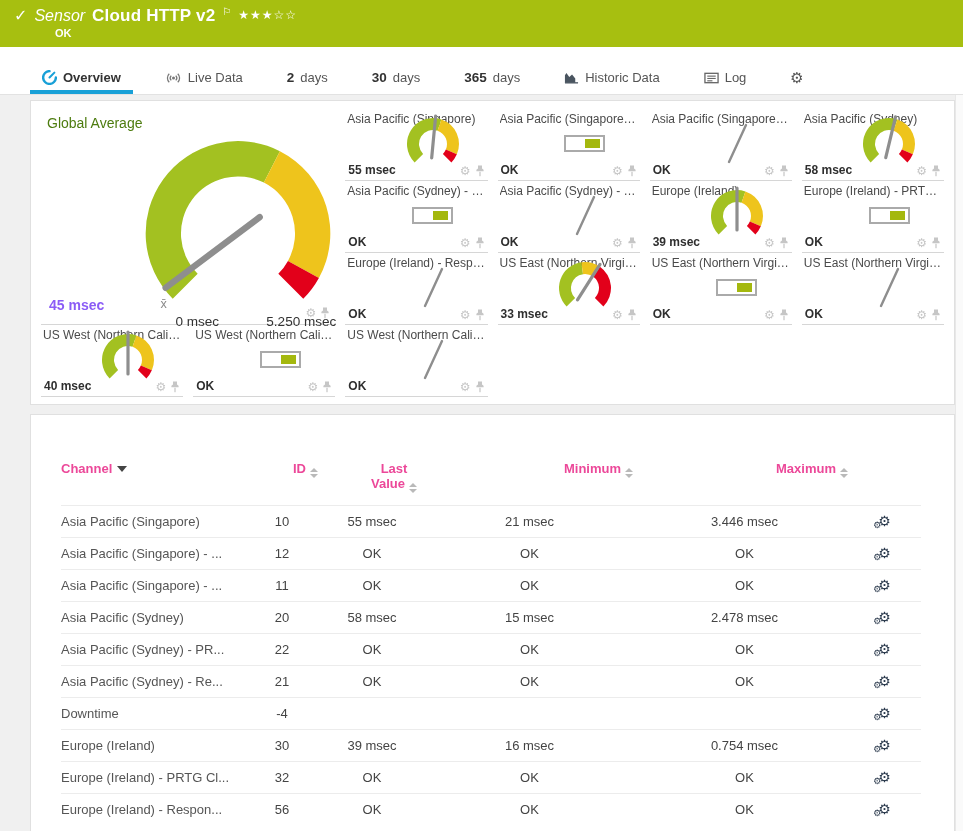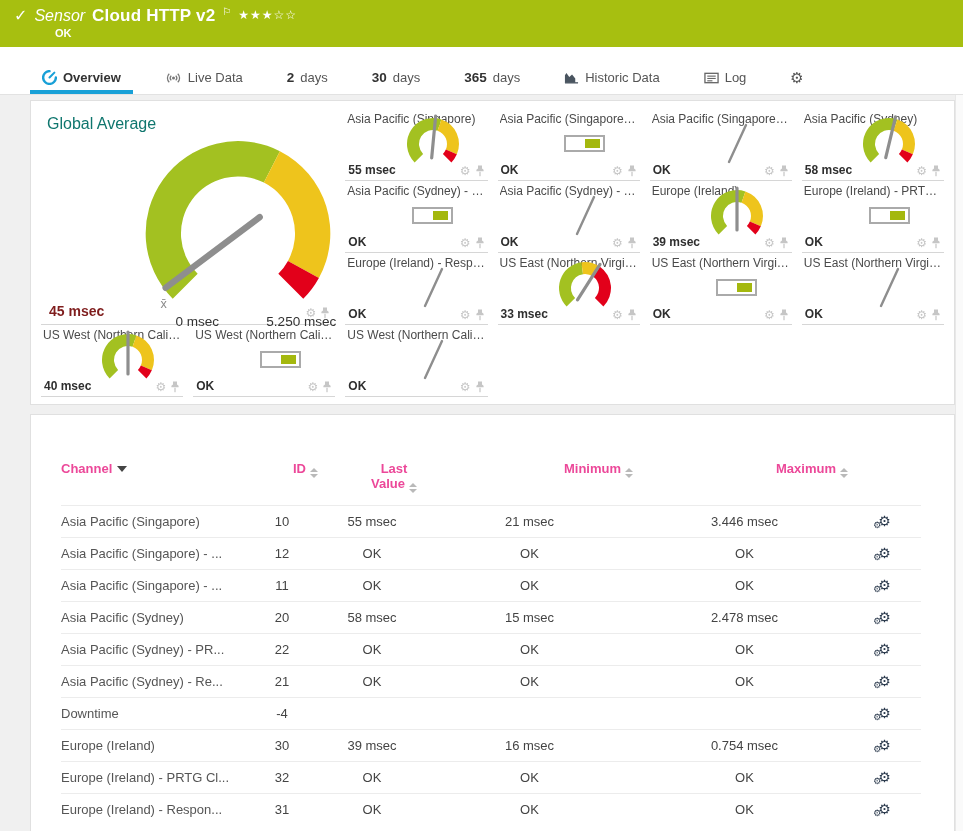--- a/index.html
+++ b/index.html
@@ -31,23 +31,23 @@
 
   
   .grid { display: grid; grid-template-columns: repeat(6, 1fr); grid-auto-rows: 72px; column-gap: 10px; }
   .cell { position: relative; border-bottom: 1px solid #d6d6d6; padding: 3px 2px 0 2px; overflow: hidden; cursor: pointer; }
   .cell .title { font-size: 12px; color: #4a4a4a; white-space: nowrap; overflow: hidden; text-overflow: ellipsis; }
   .cell .viz { position: absolute; top: 5px; right: 22px; width: 66px; height: 58px; display: flex; align-items: center; justify-content: center; }
   .cell .val { position: absolute; left: 3px; bottom: 3px; font-weight: bold; font-size: 12px; color: #2f2f2f; }
   .icons { position: absolute; right: 3px; bottom: 3px; display: flex; gap: 4px; align-items: center; color: #c6c6c6; }
   .icons .gearglyph { font-size: 12px; line-height: 1; cursor: pointer; }
   .bigcell { grid-column: 1 / 3; grid-row: 1 / 4; position: relative; border-bottom: 1px solid #d6d6d6; padding: 6px; }
-  .bigcell .title { font-size: 16px; color: #0f766e; }
+  .bigcell .title { font-size: 14px; color: #4d7c0f; }
   .bigcell .gauge-wrap { position: absolute; left: 70px; top: 14px; }
-  .bigcell .val { position: absolute; left: 8px; bottom: 5px; font-weight: bold; font-size: 14px; color: #7f1d1d; }
+  .bigcell .val { position: absolute; left: 8px; bottom: 11px; font-weight: bold; font-size: 14px; color: #8b5cf6; }
   .bigcell .icons { bottom: 5px; right: 5px; }
   .toggle { width: 41px; height: 17px; border: 2px solid #aaa; background: #fff; display: flex; align-items: center; justify-content: flex-end; padding-right: 3px; }
   .toggle .knob { width: 15px; height: 9px; background: #a4b80e; }
 
   
   table { border-collapse: collapse; table-layout: fixed; width: 860px; }
   col.c-channel{width:185px} col.c-id{width:80px} col.c-last{width:100px} col.c-min{width:215px} col.c-max{width:215px} col.c-act{width:65px}
   th { font-size: 13px; color: #ec4899; font-weight: bold; text-align: right; padding: 4px 8px 12px 0; vertical-align: top; }
   th.left { text-align: left; }
   th .wrap { display: inline-block; width: 48px; text-align: center; }
@@ -516,21 +516,21 @@
           <tr>
     <td class="left">Europe (Ireland) - PRTG Cl...</td>
     <td>32</td>
     <td>OK</td>
     <td>OK</td>
     <td>OK</td>
     <td class="act"><span class="editgear"><span class="main">⚙</span><span class="small">⚙</span></span></td>
   </tr>
           <tr>
     <td class="left">Europe (Ireland) - Respon...</td>
-    <td>31</td>
+    <td>56</td>
     <td>OK</td>
     <td>OK</td>
     <td>OK</td>
     <td class="act"><span class="editgear"><span class="main">⚙</span><span class="small">⚙</span></span></td>
   </tr>
         </tbody>
     </table>
   </div>
 </div>
 

